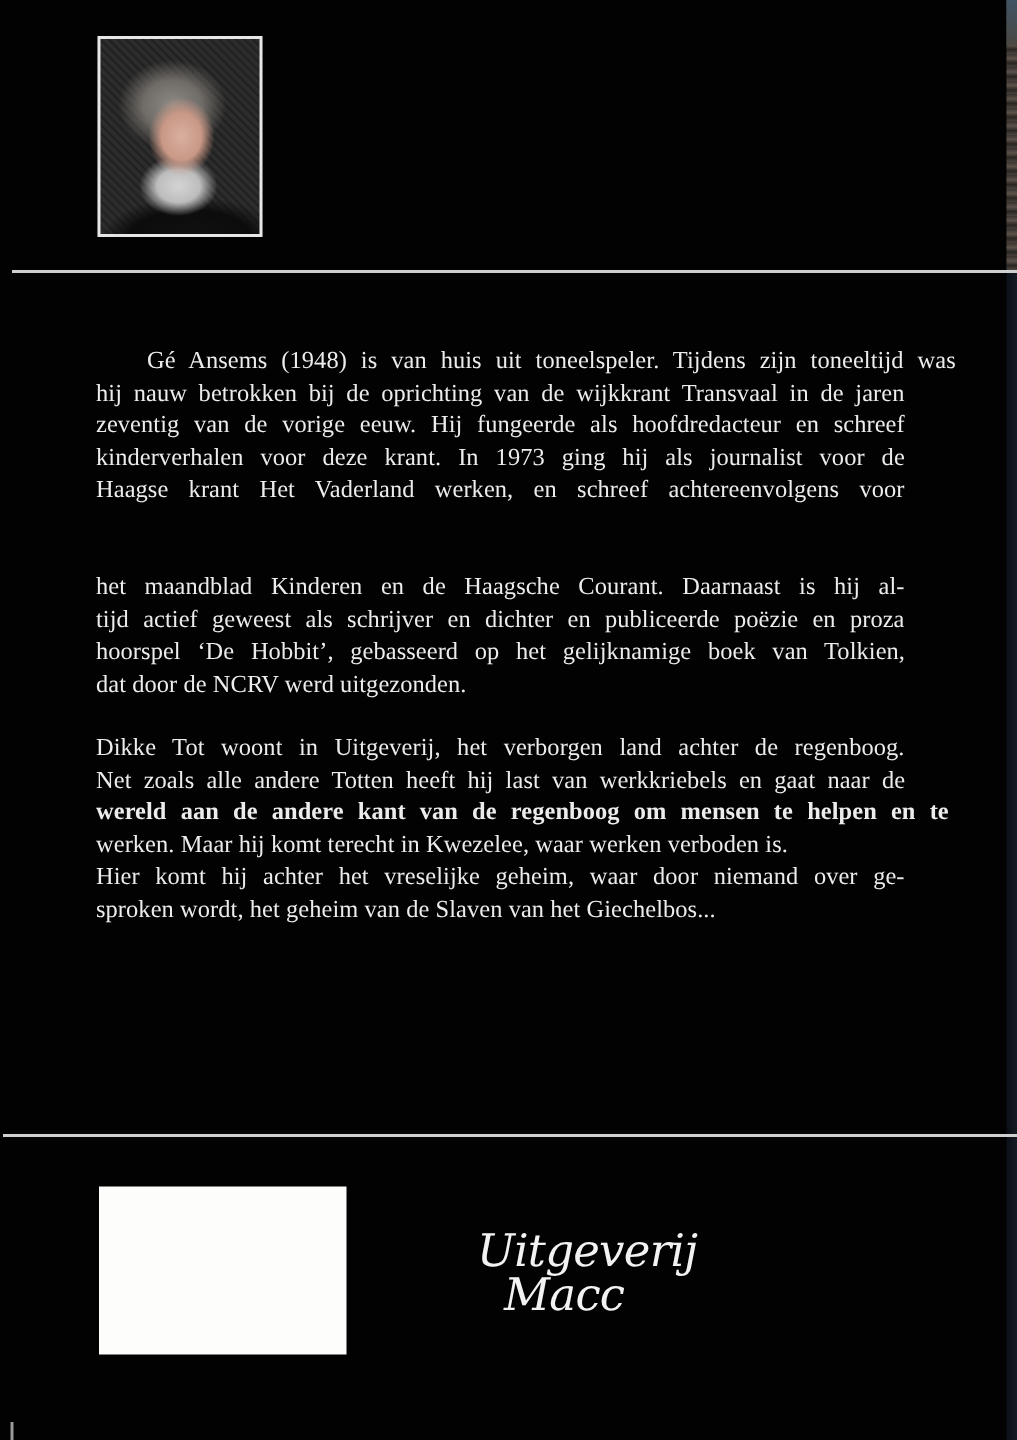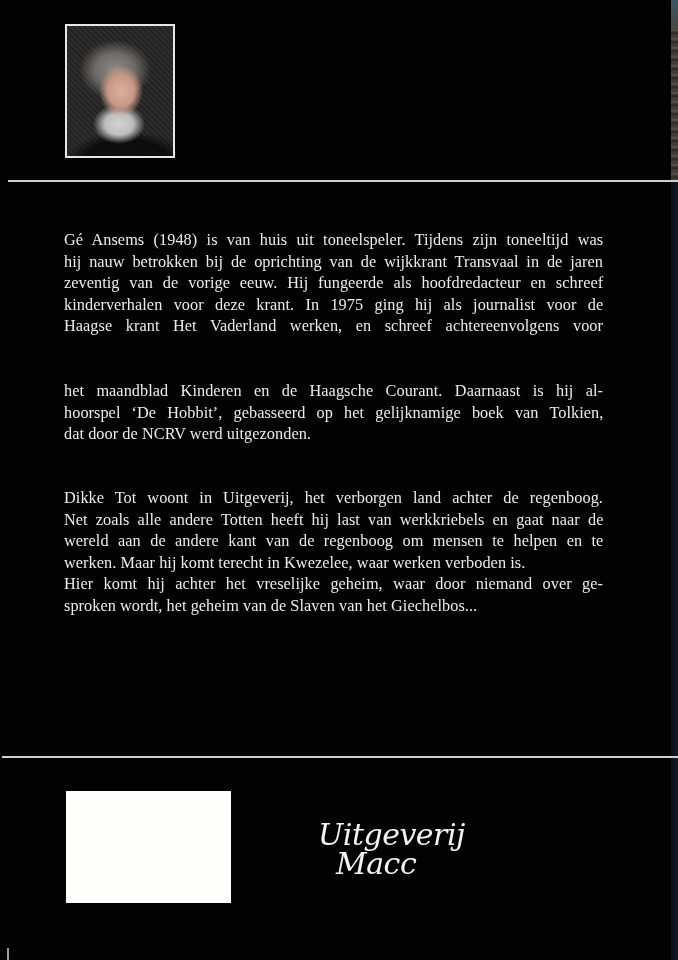--- a/index.html
+++ b/index.html
@@ -139,34 +139,35 @@
 
 <div class="edge-strip">
   <div class="edge-photo"></div>
 </div>
 
 <div class="author-photo" title="Portrait of the author, grey-haired man with white beard"></div>
 
 <div class="divider divider-top"></div>
 
 <div class="blurb blurb-bio">
-  <span class="line" style="display: block; width: auto; word-spacing: 5.18182px;">Gé Ansems (1948) is van huis uit toneelspeler. Tijdens zijn toneeltijd was</span>
+  <span class="line" style="display: block; width: auto; word-spacing: 5.18182px; margin-left: 34px;">Gé Ansems (1948) is van huis uit toneelspeler. Tijdens zijn toneeltijd was</span>
   <span class="line" style="display: block; width: auto; word-spacing: 3.66667px;">hij nauw betrokken bij de oprichting van de wijkkrant Transvaal in de jaren</span>
   <span class="line" style="display: block; width: auto; word-spacing: 5.7px;">zeventig van de vorige eeuw. Hij fungeerde als hoofdredacteur en schreef</span>
-  <span class="line" style="display: block; width: auto; word-spacing: 7.18182px;">kinderverhalen voor deze krant. In 1975 ging hij als journalist voor de</span>
+  <span class="line" style="display: block; width: auto; word-spacing: 7.18182px;">kinderverhalen voor deze krant. In 1973 ging hij als journalist voor de</span>
   <span class="line" style="display: block; width: auto; word-spacing: 9.375px;">Haagse krant Het Vaderland werken, en schreef achtereenvolgens voor</span>
   <span class="line" style="display: block; width: auto; word-spacing: 8.2px; margin-top: 43px;">het maandblad Kinderen en de Haagsche Courant. Daarnaast is hij al-</span>
+  <span class="line" style="display: block; width: auto; word-spacing: 5.36364px;">tijd actief geweest als schrijver en dichter en publiceerde poëzie en proza</span>
   <span class="line" style="display: block; width: auto; word-spacing: 7px;">hoorspel ‘De Hobbit’, gebasseerd op het gelijknamige boek van Tolkien,</span>
   <span class="line last">dat door de NCRV werd uitgezonden.</span>
 </div>
 
 <div class="blurb blurb-story">
   <span class="line" style="display: block; width: auto; word-spacing: 6.8px;">Dikke Tot woont in Uitgeverij, het verborgen land achter de regenboog.</span>
   <span class="line" style="display: block; width: auto; word-spacing: 4px;">Net zoals alle andere Totten heeft hij last van werkkriebels en gaat naar de</span>
-  <span class="line" style="display: block; width: auto; word-spacing: 5.30769px;">wereld aan de andere kant van de regenboog om mensen te helpen en te</span>
+  <span class="line" style="display: block; width: auto; word-spacing: 5.30769px; font-weight: bold;">wereld aan de andere kant van de regenboog om mensen te helpen en te</span>
   <span class="line last">werken. Maar hij komt terecht in Kwezelee, waar werken verboden is.</span>
   <span class="line" style="display: block; width: auto; word-spacing: 6.27273px;">Hier komt hij achter het vreselijke geheim, waar door niemand over ge-</span>
   <span class="line last">sproken wordt, het geheim van de Slaven van het Giechelbos...</span>
 </div>
 
 <div class="divider divider-bottom"></div>
 
 <div class="barcode-box"></div>
 
 <div class="publisher-logo">

